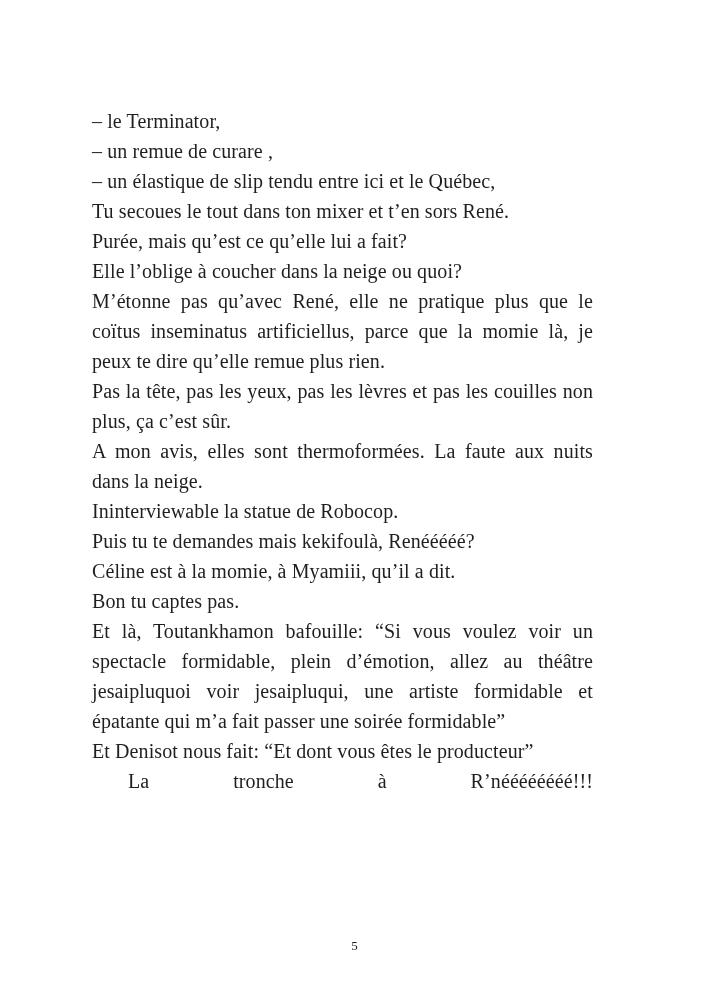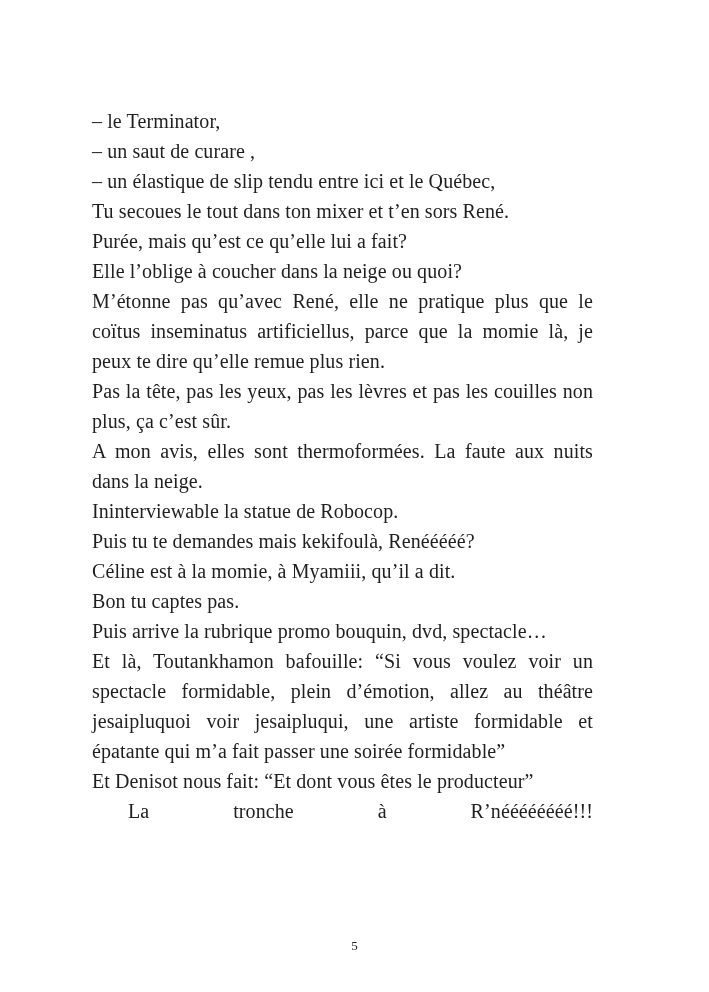--- a/index.html
+++ b/index.html
@@ -46,31 +46,30 @@
       line-height: 16px;
       color: #1f1f1f;
     }
   </style>
 </head>
 <body>
 
 <div class="page">
   <div class="page-content">
     <p>– le Terminator,</p>
-    <p>– un saut de curare ,</p>
+    <p>– un remue de curare ,</p>
     <p>– un élastique de slip tendu entre ici et le Québec,</p>
     <p>Tu secoues le tout dans ton mixer et t’en sors René.</p>
     <p>Purée, mais qu’est ce qu’elle lui a fait?</p>
     <p>Elle l’oblige à coucher dans la neige ou quoi?</p>
     <p>M’étonne pas qu’avec René, elle ne pratique plus que le coïtus inseminatus artificiellus, parce que la momie là, je peux te dire qu’elle remue plus rien.</p>
     <p>Pas la tête, pas les yeux, pas les lèvres et pas les couilles non plus, ça c’est sûr.</p>
     <p>A mon avis, elles sont thermoformées. La faute aux nuits dans la neige.</p>
     <p>Ininterviewable la statue de Robocop.</p>
     <p>Puis tu te demandes mais kekifoulà, Renééééé?</p>
     <p>Céline est à la momie, à Myamiii, qu’il a dit.</p>
     <p>Bon tu captes pas.</p>
-    <p>Puis arrive la rubrique promo bouquin, dvd, spectacle…</p>
     <p>Et là, Toutankhamon bafouille: “Si vous voulez voir un spectacle formidable, plein d’émotion, allez au théâtre jesaipluquoi voir jesaipluqui, une artiste formidable et épatante qui m’a fait passer une soirée formidable”</p>
     <p>Et Denisot nous fait: “Et dont vous êtes le producteur”</p>
     <p class="justify-last">La tronche à R’néééééééé!!!</p>
   </div>
   <div class="page-number">5</div>
 </div>
 
 </body></html>

